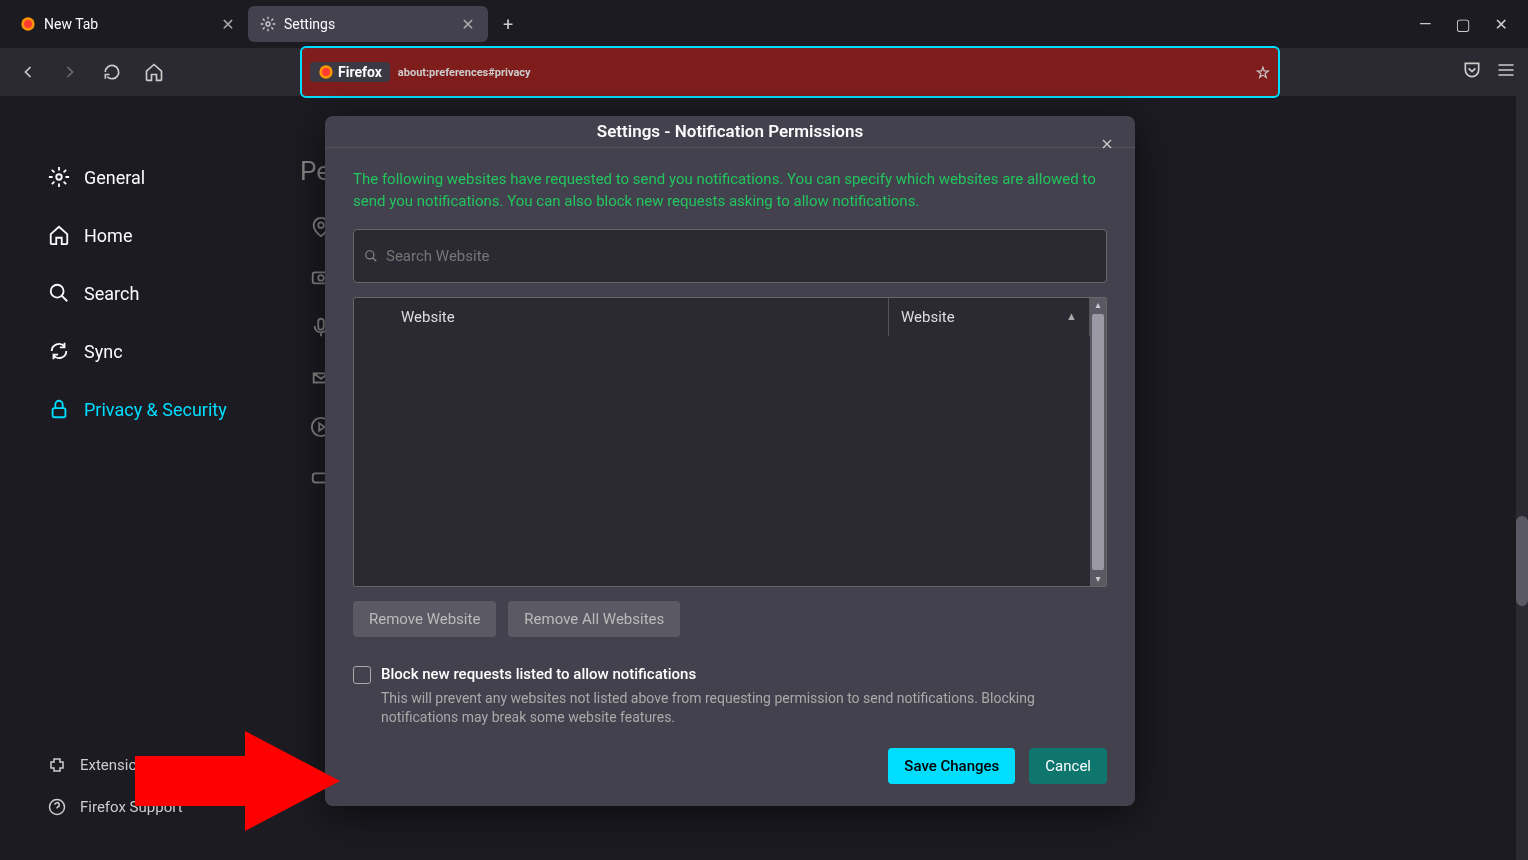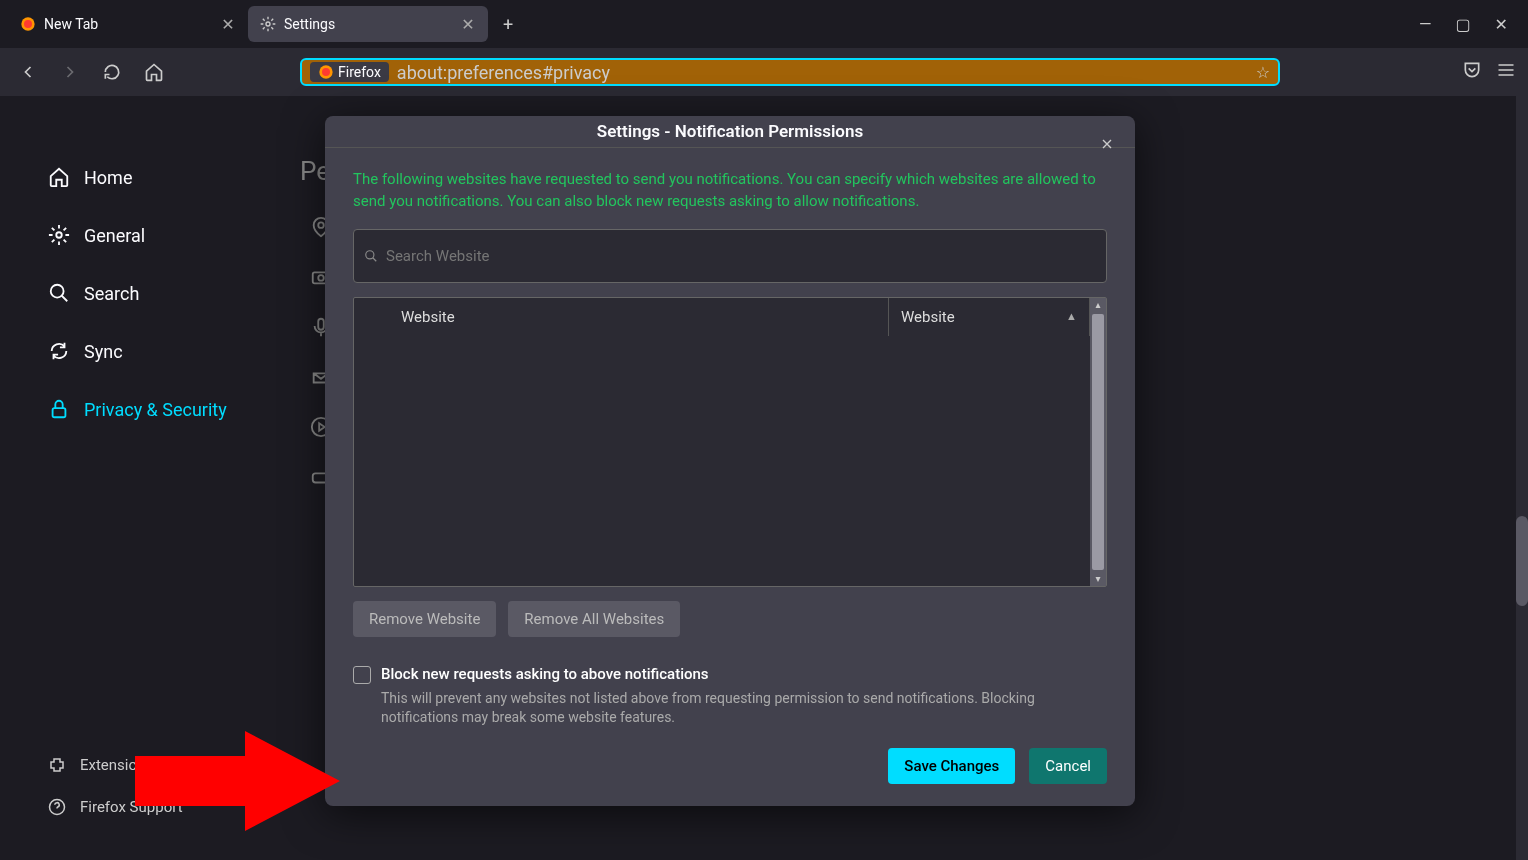--- a/index.html
+++ b/index.html
@@ -11,23 +11,23 @@
   .tab.active { background: #42414d; }
   .tab-title { font-size: 14px; color: #fbfbfe; flex: 1; }
   .tab-close { width: 16px; height: 16px; display:flex; align-items:center; justify-content:center; color:#aaa; cursor:pointer; }
   .newtab-btn { width: 28px; height: 28px; margin-left: 6px; display:flex;align-items:center;justify-content:center;color:#ccc;cursor:pointer; font-size:18px; }
   .window-controls { margin-left:auto; display:flex; gap:24px; padding-right:12px; color:#ccc; }
   .window-controls span { cursor:pointer; }
 
   
   .toolbar { height: 48px; display:flex; align-items:center; gap:10px; padding:0 12px; background:#2b2a33; }
   .nav-btn { width:32px;height:32px;display:flex;align-items:center;justify-content:center;color:#ccc;cursor:pointer;border-radius:4px; }
-  .urlbar { flex:1; max-width: 980px; margin-left:120px; height:28px; background:#a16207; border:2px solid #00ddff; border-radius:6px; display:flex; align-items:center; padding:0 8px; gap:8px; }
+  .urlbar { flex:1; max-width: 980px; margin-left:120px; height:52px; background:#7f1d1d; border:2px solid #00ddff; border-radius:6px; display:flex; align-items:center; padding:0 8px; gap:8px;font-weight:bold; }
   .urlbar-identity { background:#3b3a44; padding:2px 8px; border-radius:4px; color:#fbfbfe; font-size:14px; display:flex; align-items:center; gap:4px; }
-  .urlbar-text { color:#ccc; font-size:18px; }
+  .urlbar-text { color:#ccc; font-size:11px; }
   .toolbar-right { margin-left:auto; display:flex; gap:14px; align-items:center; color:#ccc; }
 
   
   .content { position:relative; height: calc(860px - 96px); }
 
   
   .sidebar { position:absolute; left:40px; top:60px; width:220px; }
   .sidebar-item { display:flex; align-items:center; gap:14px; padding:10px 8px; color:#fbfbfe; font-size:18px; cursor:pointer; border-radius:4px; margin-bottom:16px; }
   .sidebar-item.active { color:#00ddff; }
   .sidebar-footer { position:absolute; left:40px; bottom:30px; width:220px; }
@@ -151,30 +151,30 @@
         </svg>
     </span>
   </div>
 </div>
 
 <div class="content">
 
   <div class="sidebar">
     <div class="sidebar-item">
       <svg width="22" height="22" viewBox="0 0 24 24">
-          <path d="M3 11l9-8 9 8v10a1 1 0 0 1-1 1h-5v-7h-6v7H4a1 1 0 0 1-1-1z" stroke="currentColor" stroke-width="2" fill="none"></path>
-        </svg>
-      <span>Home</span>
-    </div>
-    <div class="sidebar-item">
-      <svg width="22" height="22" viewBox="0 0 24 24">
           <circle cx="12" cy="12" r="3" fill="none" stroke="currentColor" stroke-width="2"></circle>
           <path d="M12 1v4M12 19v4M4.2 4.2l2.8 2.8M17 17l2.8 2.8M1 12h4M19 12h4M4.2 19.8l2.8-2.8M17 7l2.8-2.8" stroke="currentColor" stroke-width="2"></path>
         </svg>
       <span>General</span>
+    </div>
+    <div class="sidebar-item">
+      <svg width="22" height="22" viewBox="0 0 24 24">
+          <path d="M3 11l9-8 9 8v10a1 1 0 0 1-1 1h-5v-7h-6v7H4a1 1 0 0 1-1-1z" stroke="currentColor" stroke-width="2" fill="none"></path>
+        </svg>
+      <span>Home</span>
     </div>
     <div class="sidebar-item">
       <svg width="22" height="22" viewBox="0 0 24 24">
           <circle cx="10" cy="10" r="7" stroke="currentColor" stroke-width="2" fill="none"></circle>
           <path d="M21 21l-6-6" stroke="currentColor" stroke-width="2"></path>
         </svg>
       <span>Search</span>
     </div>
     <div class="sidebar-item">
       <svg width="22" height="22" viewBox="0 0 24 24">
@@ -274,21 +274,21 @@
       </div>
 
       <div class="btn-row">
         <button class="btn btn-muted">Remove Website</button>
         <button class="btn btn-muted">Remove All Websites</button>
       </div>
 
       <div class="checkbox-row">
         <div class="checkbox"></div>
         <div>
-          <div class="checkbox-label">Block new requests asking to above notifications</div>
+          <div class="checkbox-label">Block new requests listed to allow notifications</div>
           <div class="checkbox-sub">This will prevent any websites not listed above from requesting permission to send notifications. Blocking notifications may break some website features.</div>
         </div>
       </div>
     </div>
     <div class="modal-footer">
       <button class="btn btn-primary">Save Changes</button>
       <button class="btn btn-secondary">Cancel</button>
     </div>
   </div>
 

